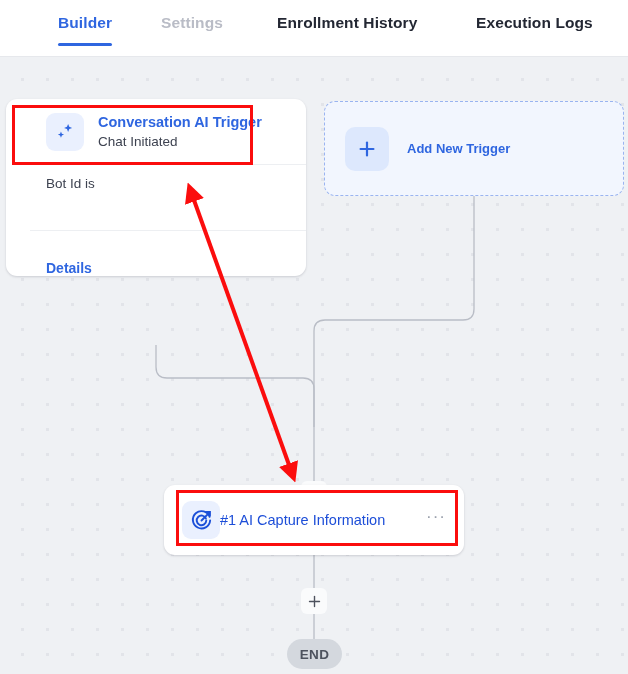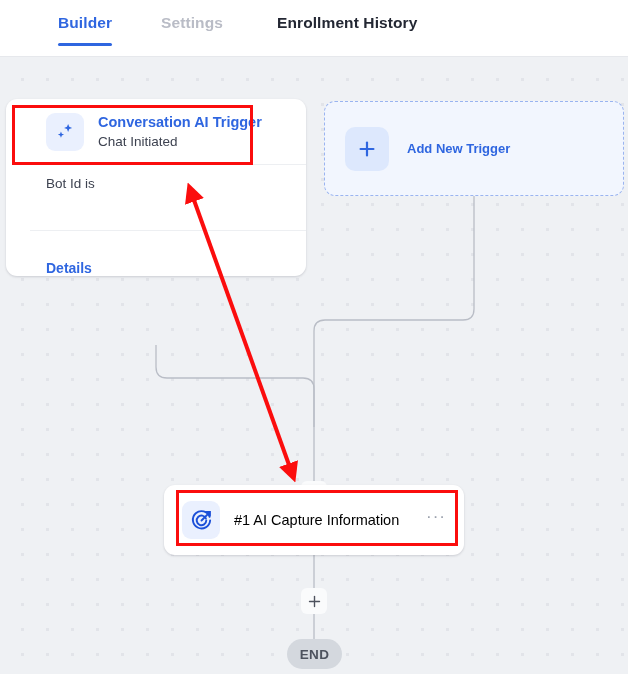--- a/index.html
+++ b/index.html
@@ -122,22 +122,21 @@
   .action-node {
     position: absolute; left: 164px; top: 428px;
     width: 300px; height: 70px;
     background: #fff;
     border-radius: 11px;
     box-shadow: 0 1px 3px rgba(16,24,40,.10), 0 1px 2px rgba(16,24,40,.06);
     display: flex; align-items: center;
     padding: 0 14px 0 18px;
   }
   .action-label {
-    margin-left: 14px;
-    color: #000000; font-size: 14.5px;
+    color: #1d4ed8; font-size: 14.5px;
     flex: 1;
   }
   .dots {
     color: #9ba1ad; font-size: 17px; letter-spacing: 1px;
     line-height: 8px; cursor: pointer; padding: 0 4px 6px 4px;
   }
 
   
   .edge-plus {
     position: absolute;
@@ -179,20 +178,23 @@
   <div class="tabbar">
     <div class="tab active" id="tab0">
       <span>Builder</span>
       <span class="underline"></span>
     </div>
     <div class="tab muted" id="tab1">
       <span>Settings</span>
     </div>
     <div class="tab" id="tab2">
       <span>Enrollment History</span>
+    </div>
+    <div class="tab" id="tab3">
+      <span>Execution Logs</span>
     </div>
   </div>
 
   <div class="canvas">
 
     <svg class="edges">
       <g fill="none" stroke="#b9bdc6" stroke-width="1.3">
 
         <path d="M156,288 L156,310 Q156,321 167,321 L303,321 Q314,321 314,332 L314,370"></path>
 

